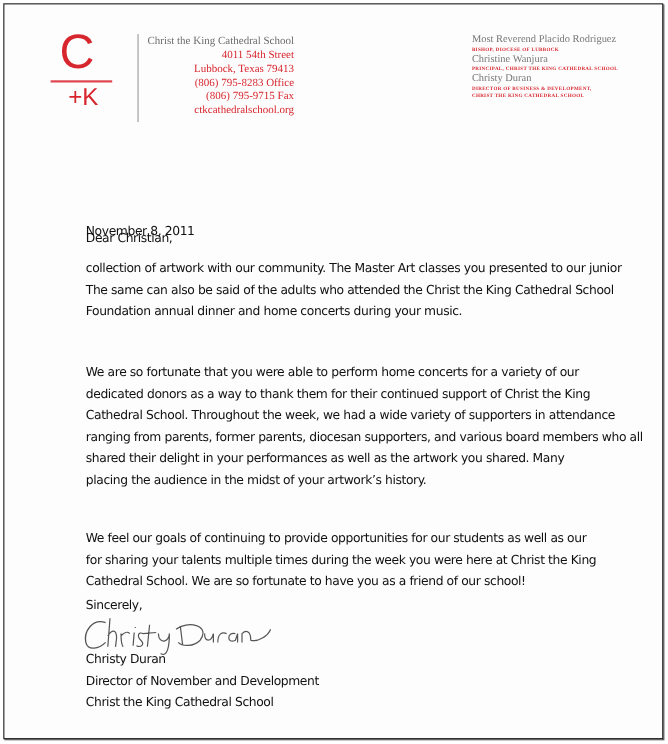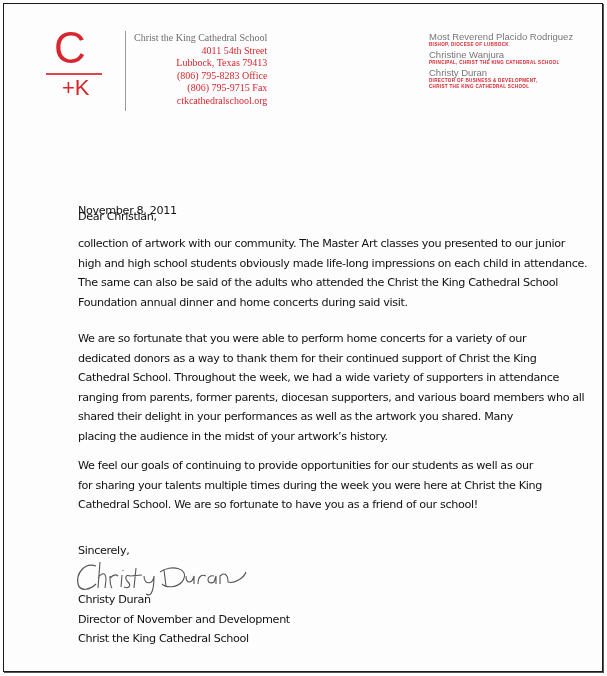--- a/index.html
+++ b/index.html
@@ -21,33 +21,33 @@
       position: absolute; left: 4px; top: 43px; width: 56px; height: 2px; background: #d7262e; opacity: .85;
     }
     .logo-tk {
       position: absolute; left: 20px; top: 47px; color: #d7262e;
       font-size: 22px; line-height: 22px;
     }
     .vsep { position: absolute; left: 121px; top: 27px; width: 1px; height: 80px; background: #9a9a9a; }
     .contact { position: absolute; left: 130px; top: 28px; font-family: "Liberation Serif", serif; font-size: 10px; line-height: 12.6px; }
     .contact .org { color: #6d6d6d; }
     .contact .red { color: #d7262e; text-align: right; }
-    .officers { position: absolute; left: 425px; top: 27px; font-family: Liberation Sans, sans-serif; }
+    .officers { position: absolute; left: 425px; top: 27px; font-family: Liberation Serif, serif; }
     .officer-name { color: #777; font-size: 9.5px; line-height: 11px; }
     .officer-title { color: #d7262e; font-size: 4.6px; line-height: 6px; letter-spacing: .3px; text-transform: uppercase; margin-bottom: 1px; font-weight: bold; }
     .body-text {
       position: absolute; left: 74px; width: 520px; color: #111;
       font-family: "DejaVu Sans", sans-serif; font-size: 11.2px; line-height: 19.6px; letter-spacing: -0.35px;
     }
     .body-text .line { white-space: nowrap; display: block; }
     .date { top: 149px; margin-top: 48px; }
     .salutation { top: 203px; }
     .para1 { top: 230px; }
     .para2 { top: 325px; }
-    .para3 { top: 452px; }
+    .para3 { top: 476px; }
     .closing { top: 537px; }
     .sig { position: absolute; left: 70px; top: 554px; width: 175px; height: 40px; }
     .signer { top: 586px; }
   </style>
 </head>
 <body>
 
 <div class="page">
 
   <div class="logo">
@@ -81,23 +81,22 @@
       <div class="officer-title" style="margin-bottom:0">Director of Business &amp; Development,</div>
       <div class="officer-title">Christ the King Cathedral School</div>
     </div>
   </div>
 
   <div class="body-text date">November 8, 2011</div>
   <div class="body-text salutation">Dear Christian,</div>
 
   <div class="body-text para1">
     <span class="line">collection of artwork with our community.  The Master Art classes you presented to our junior</span>
-    <span class="line">high and high school students obviously made life-long impressions on each child in attendance.</span>
     <span class="line">The same can also be said of the adults who attended the Christ the King Cathedral School</span>
-    <span class="line">Foundation annual dinner and home concerts during said visit.</span>
+    <span class="line">Foundation annual dinner and home concerts during your music.</span>
   </div>
 
   <div class="body-text para2">
     <span class="line">We are so fortunate that you were able to perform home concerts for a variety of our</span>
     <span class="line">dedicated donors as a way to thank them for their continued support of Christ the King</span>
     <span class="line">Cathedral School.  Throughout the week, we had a wide variety of supporters in attendance</span>
     <span class="line">ranging from parents, former parents, diocesan supporters, and various board members who all</span>
     <span class="line">shared their delight in your performances as well as the artwork you shared.   Many</span>
     <span class="line">placing the audience in the midst of your artwork’s history.</span>
   </div>

